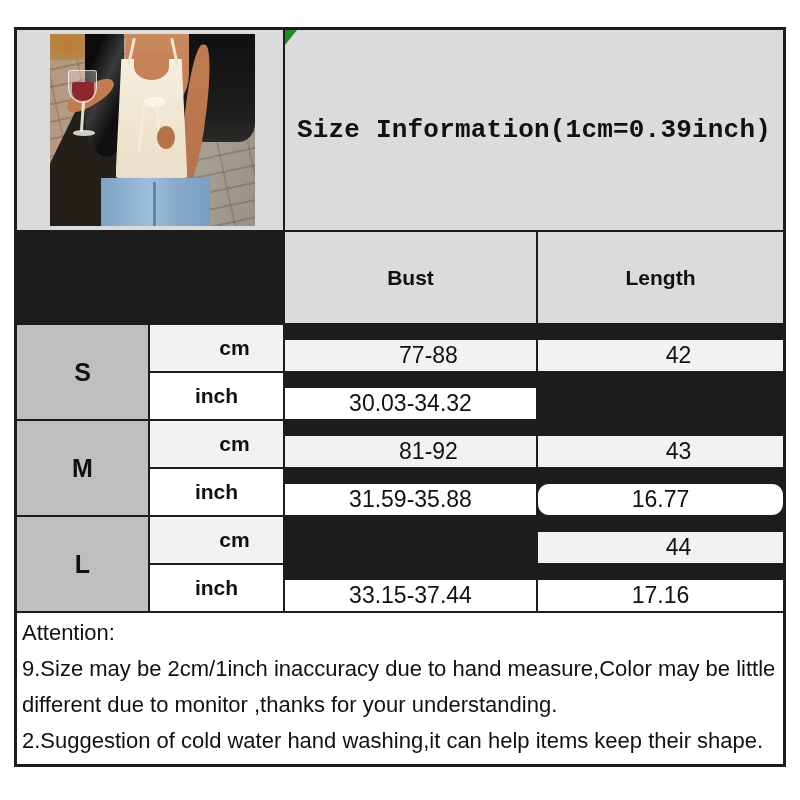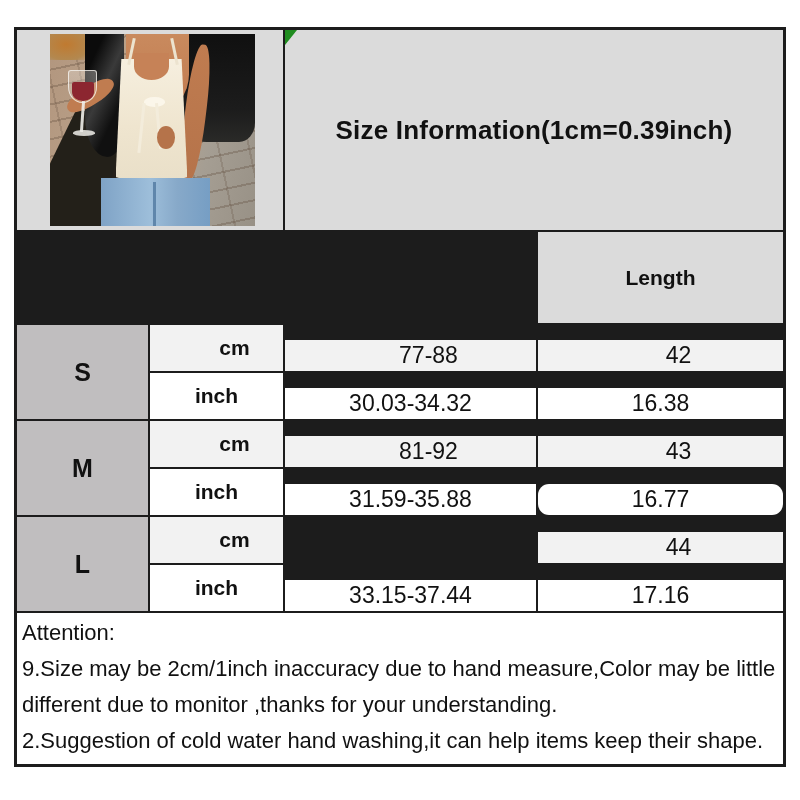--- a/index.html
+++ b/index.html
@@ -27,21 +27,21 @@
     justify-content: center;
     background: #ffffff;
     text-align: center;
   }
   .cell-gray   { background: #dbdbdb; }
   .cell-size   { background: #c0bebf; }
   .cell-cmrow  { background: #f2f2f2; padding-left: 36px; }
   .cell-inchrow{ background: #ffffff; }
 
   .photo-cell  { grid-column: 1 / 3; grid-row: 1; position: relative; }
-  .title-cell  { grid-column: 3 / 5; grid-row: 1; position: relative; }
+  .title-cell  { grid-column: 3 / 5; grid-row: 1; position: relative; font-family: Liberation Mono, monospace; }
   .title-text  { font-size: 26px; font-weight: bold; letter-spacing: 0.2px; }
   .corner-flag {
     position: absolute; left: 0; top: 0;
     width: 12px; height: 15px;
     clip-path: polygon(0 0, 100% 0, 0 100%);
   }
 
   .hdr-size   { grid-column: 1 / 3; grid-row: 2; font-size: 38px; font-weight: bold; }
   .hdr-col    { font-size: 21px; font-weight: bold; }
 
@@ -154,29 +154,29 @@
       <div class="p glass-stem"></div>
       <div class="p glass-base"></div>
     </div>
   </div>
 
   <div class="cell cell-gray title-cell">
     <div class="corner-flag" style="background:#1f8c1f;"></div>
     <span class="title-text">Size Information(1cm=0.39inch)</span>
   </div>
 
+  <div class="cell cell-gray hdr-col" style="grid-column:3;grid-row:2;">Bust</div>
   <div class="cell cell-gray hdr-col" style="grid-column:4;grid-row:2;">Length</div>
 
   <div class="cell cell-size size-letter" style="grid-column:1;grid-row:3/5;">S</div>
   <div class="cell cell-cmrow unit-label" style="grid-column:2;grid-row:3;">cm</div>
   <div class="cell cell-cmrow value" style="grid-column:3;grid-row:3;">77-88</div>
   <div class="cell cell-cmrow value" style="grid-column:4;grid-row:3;">42</div>
   <div class="cell cell-inchrow unit-label" style="grid-column:2;grid-row:4;">inch</div>
   <div class="cell cell-inchrow value" style="grid-column:3;grid-row:4;">30.03-34.32</div>
-  <div class="cell cell-inchrow value" style="grid-column:4;grid-row:4;">16.38</div>
 
   <div class="cell cell-size size-letter" style="grid-column:1;grid-row:5/7;">M</div>
   <div class="cell cell-cmrow unit-label" style="grid-column:2;grid-row:5;">cm</div>
   <div class="cell cell-cmrow value" style="grid-column:3;grid-row:5;">81-92</div>
   <div class="cell cell-cmrow value" style="grid-column:4;grid-row:5;">43</div>
   <div class="cell cell-inchrow unit-label" style="grid-column:2;grid-row:6;">inch</div>
   <div class="cell cell-inchrow value" style="grid-column:3;grid-row:6;">31.59-35.88</div>
   <div class="cell cell-inchrow value" style="grid-column:4;grid-row:6;border-radius:11px;">16.77</div>
 
   <div class="cell cell-size size-letter" style="grid-column:1;grid-row:7/9;">L</div>

